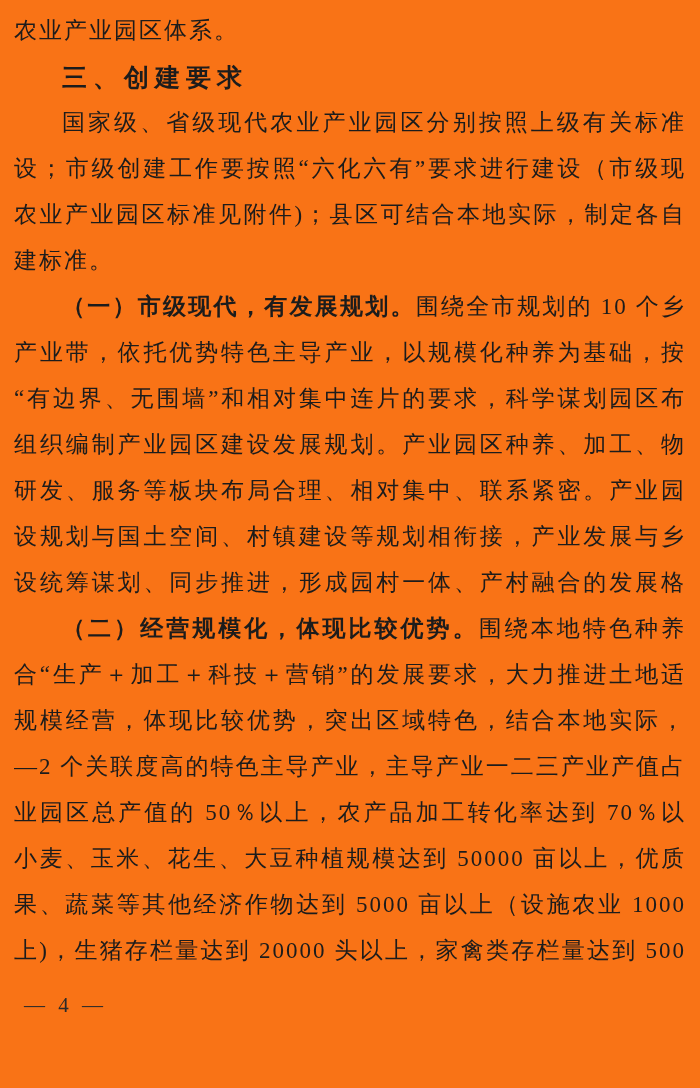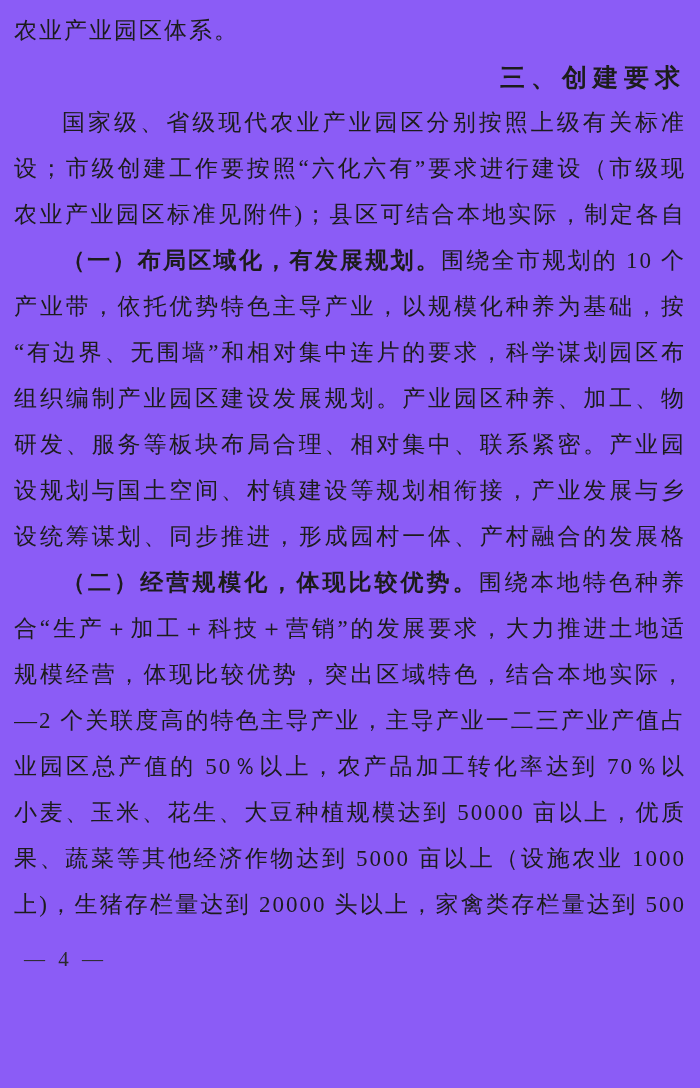--- a/index.html
+++ b/index.html
@@ -6,21 +6,21 @@
     margin: 0;
     padding: 0;
     background: #ffffff;
   }
   .page {
     position: relative;
     width: 700px;
     height: 1088px;
     box-sizing: border-box;
     padding: 8px 14px 0 14px;
-    background: #8b5cf6;
+    background: #f97316;
     color: #1c1c1c;
     font-family: "Liberation Serif", "DejaVu Serif", serif;
     overflow: hidden;
   }
   .doc-body {
     width: 672px;
   }
   .line {
     height: 46px;
     line-height: 46px;
@@ -37,21 +37,20 @@
   }
   .line.indent {
     padding-left: 48px;
   }
   .line.heading {
     font-family: "Liberation Sans", "DejaVu Sans", sans-serif;
     font-weight: 700;
     font-size: 25px;
     letter-spacing: 6px;
     white-space: nowrap;
-    text-align: right;
   }
   .lead {
     font-weight: 700;
   }
   .page-footer {
     margin-top: 16px;
     padding-left: 10px;
     height: 30px;
     line-height: 30px;
     font-size: 21px;
@@ -62,21 +61,22 @@
 </head>
 <body>
 
 <div class="page">
   <div class="doc-body">
       <div class="line"><span>农业产业园区体系。</span></div>
       <div class="line heading indent"><span class="lead">三、创建要求</span></div>
       <div class="line indent fill"><span>国家级、省级现代农业产业园区分别按照上级有关标准建</span></div>
       <div class="line fill"><span>设；市级创建工作要按照“六化六有”要求进行建设（市级现代</span></div>
       <div class="line fill"><span>农业产业园区标准见附件)；县区可结合本地实际，制定各自创</span></div>
-      <div class="line indent fill"><span class="lead">（一）布局区域化，有发展规划。</span><span>围绕全市规划的 10 个乡村</span></div>
+      <div class="line"><span>建标准。</span></div>
+      <div class="line indent fill"><span class="lead">（一）市级现代，有发展规划。</span><span>围绕全市规划的 10 个乡村</span></div>
       <div class="line fill"><span>产业带，依托优势特色主导产业，以规模化种养为基础，按照</span></div>
       <div class="line fill"><span>“有边界、无围墙”和相对集中连片的要求，科学谋划园区布局，</span></div>
       <div class="line fill"><span>组织编制产业园区建设发展规划。产业园区种养、加工、物流、</span></div>
       <div class="line fill"><span>研发、服务等板块布局合理、相对集中、联系紧密。产业园区建</span></div>
       <div class="line fill"><span>设规划与国土空间、村镇建设等规划相衔接，产业发展与乡村建</span></div>
       <div class="line fill"><span>设统筹谋划、同步推进，形成园村一体、产村融合的发展格局。</span></div>
       <div class="line indent fill"><span class="lead">（二）经营规模化，体现比较优势。</span><span>围绕本地特色种养业，符</span></div>
       <div class="line fill"><span>合“生产＋加工＋科技＋营销”的发展要求，大力推进土地适度</span></div>
       <div class="line fill"><span>规模经营，体现比较优势，突出区域特色，结合本地实际，有 1</span></div>
       <div class="line fill"><span>—2 个关联度高的特色主导产业，主导产业一二三产业产值占产</span></div>

